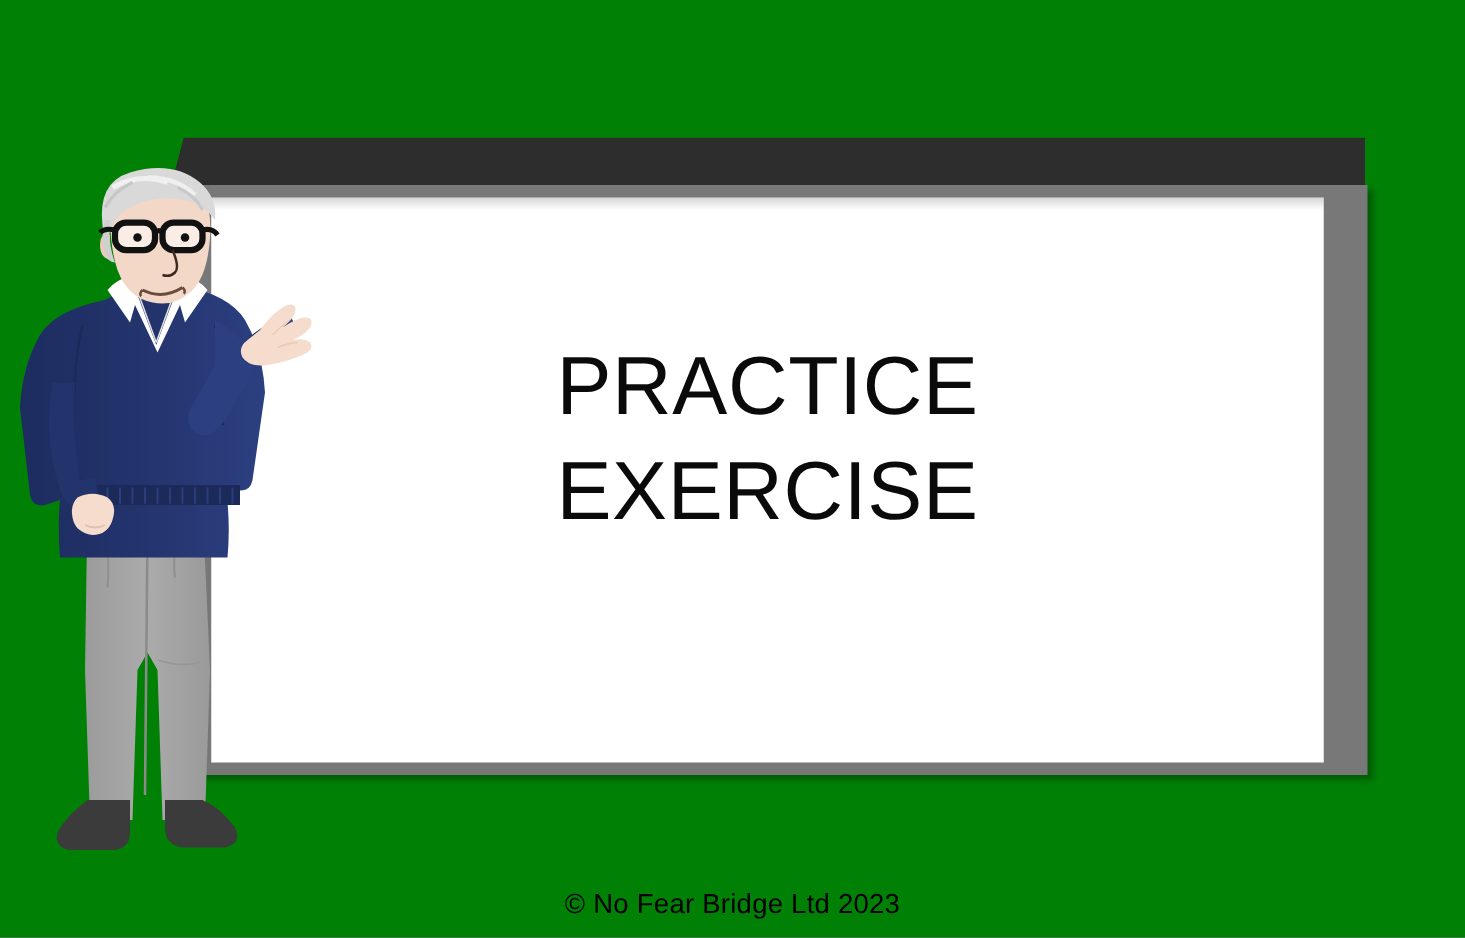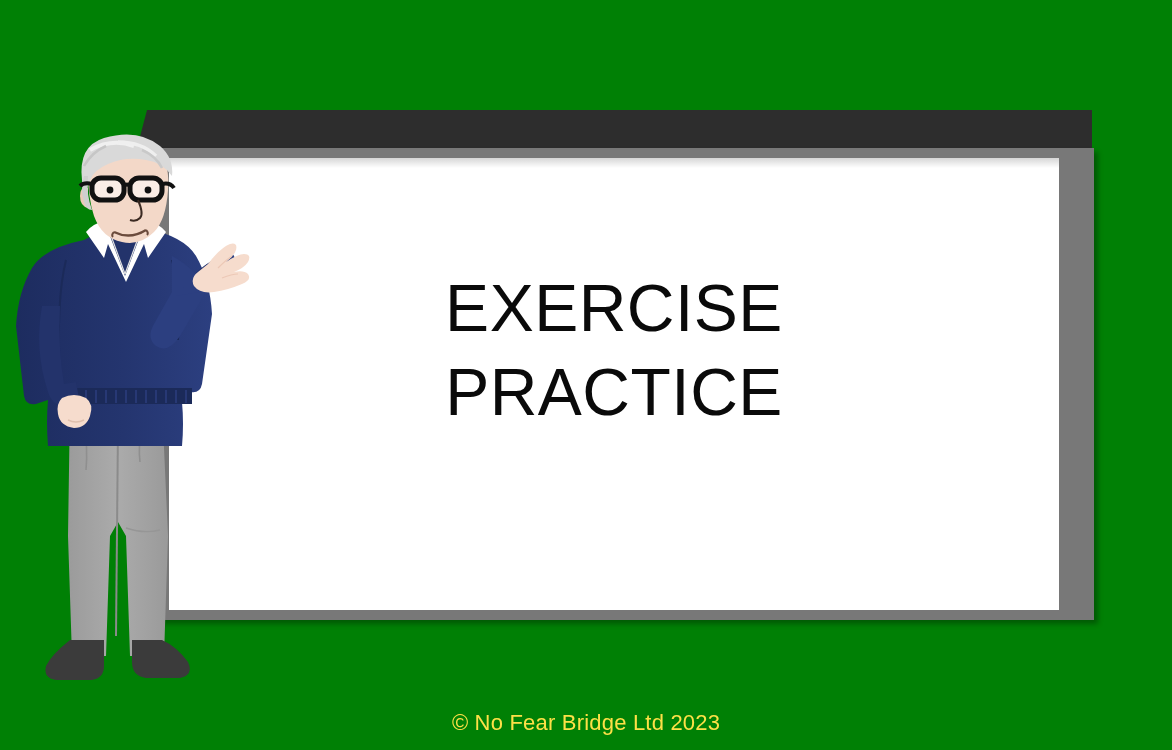--- a/index.html
+++ b/index.html
@@ -42,21 +42,21 @@
     font-size:66px;
     font-weight:400;
     line-height:1.28;
     letter-spacing:.5px;
   }
   .slide-title .ln{display:block;}
 
   
   .footer{
     position:absolute;left:0;right:0;top:710px;
-    text-align:center;color:#fde047;
+    text-align:center;color:#000000;
     font-size:22px;letter-spacing:.2px;
   }
 
   
   .presenter{position:absolute;left:22px;top:136px;width:220px;height:545px;}
   .presenter svg{display:block;width:220px;height:545px;overflow:visible;}
 </style>
 </head>
 <body>
 
@@ -65,22 +65,22 @@
   <div class="board-wrap">
 
     <div class="board-valance"></div>
 
     <div class="board-frame"></div>
 
     <div class="board-screen">
       <div class="screen-shadow-top"></div>
 
       <div class="slide-title">
+        <span class="ln">PRACTICE</span>
         <span class="ln">EXERCISE</span>
-        <span class="ln">PRACTICE</span>
       </div>
     </div>
   </div>
 
   <div class="presenter">
     <svg viewBox="0 0 220 545" xmlns="http://www.w3.org/2000/svg">
       <defs>
         <linearGradient id="swg" x1="0" y1="0" x2="1" y2="0">
           <stop offset="0%" stop-color="#1d2c5f"></stop>
           <stop offset="55%" stop-color="#24356f"></stop>

